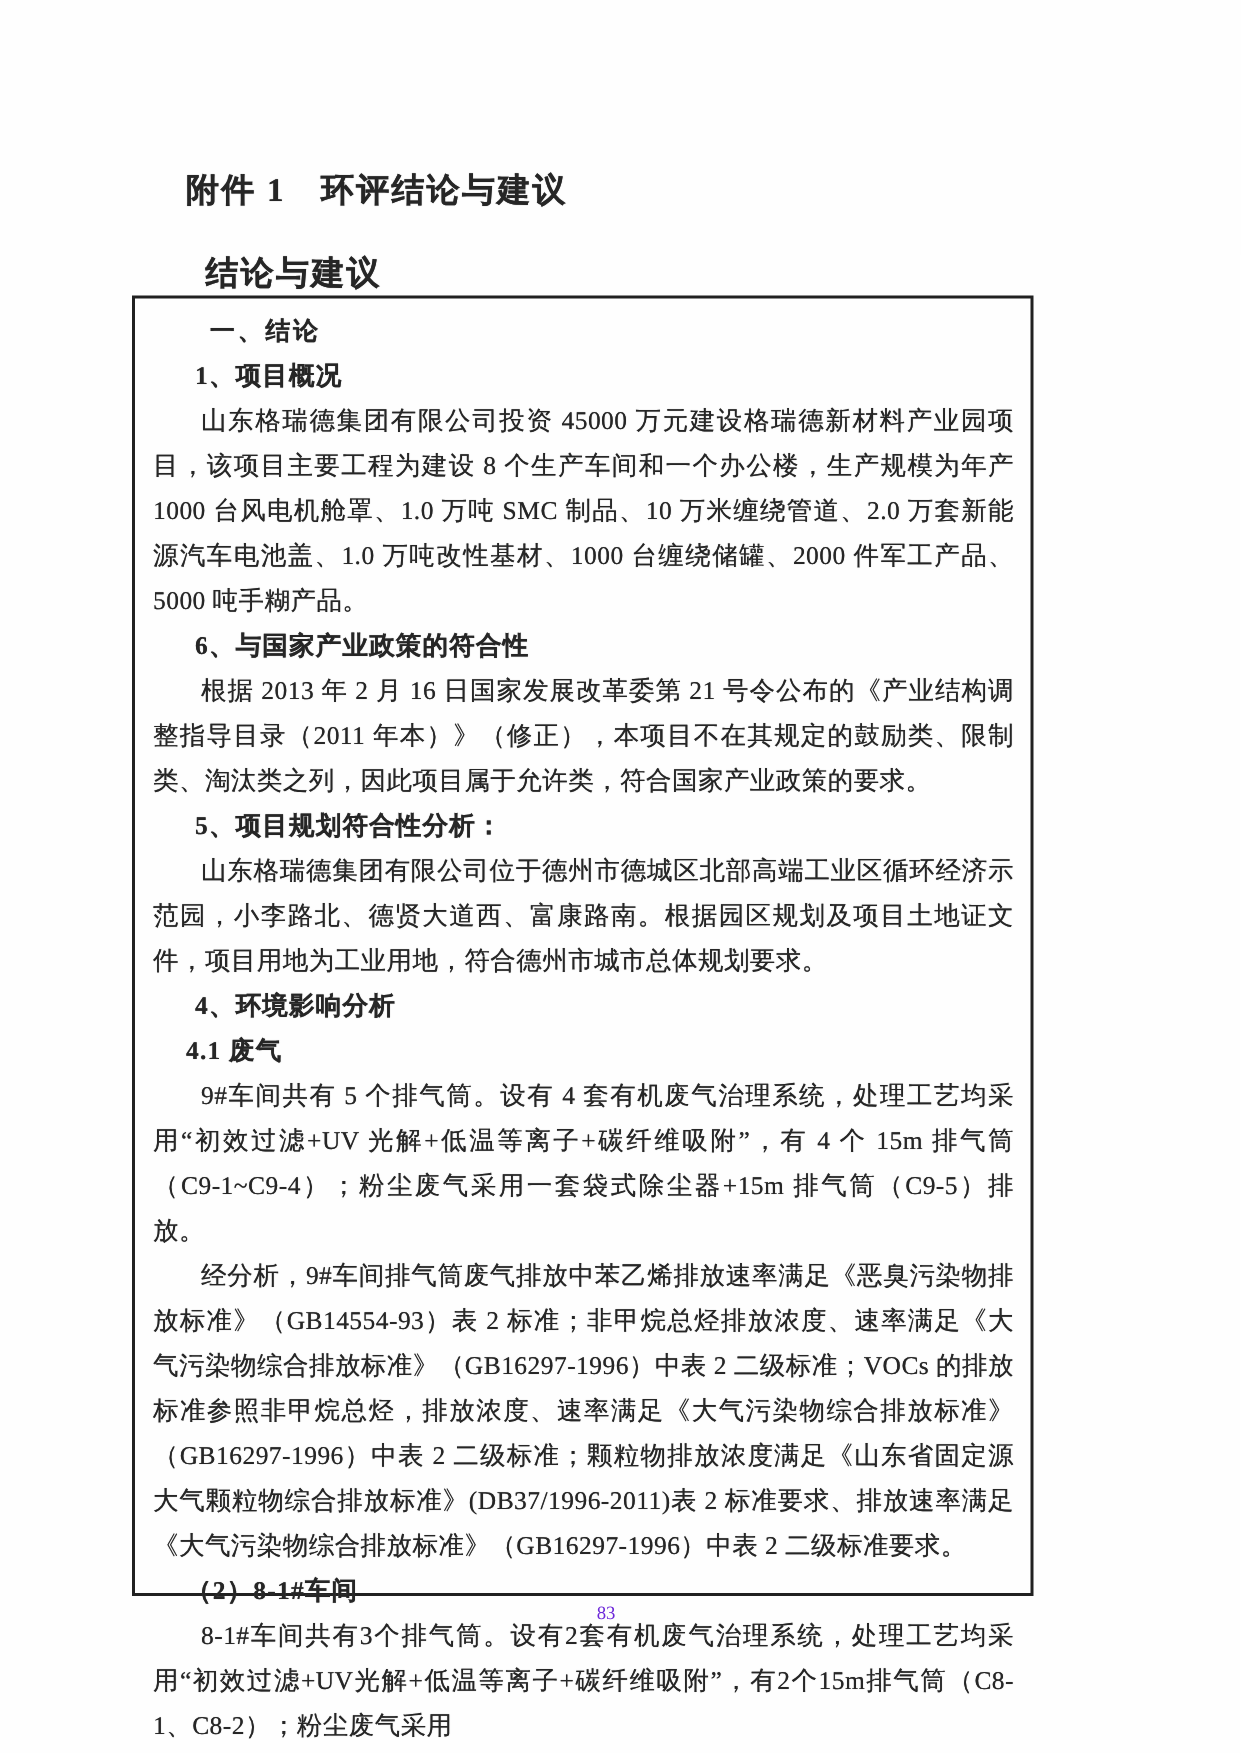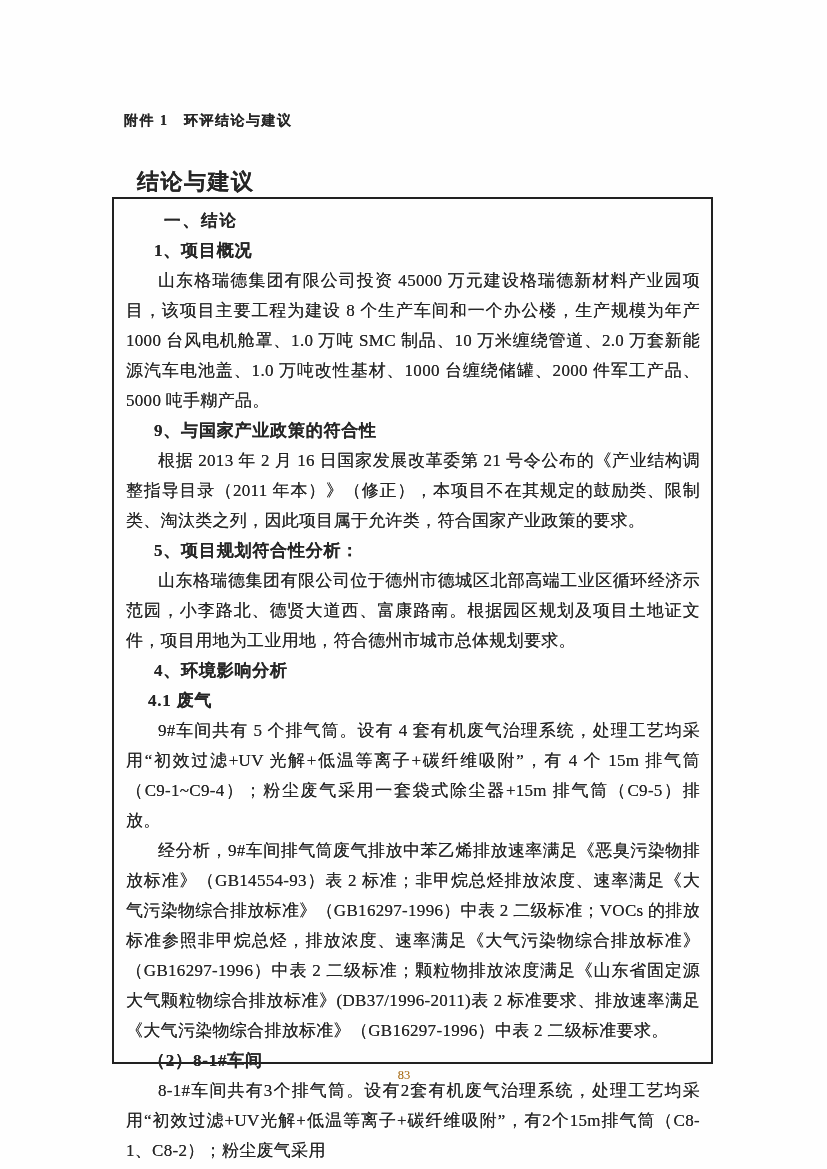--- a/index.html
+++ b/index.html
@@ -13,38 +13,38 @@
     height: 1169px;
     background: #fefefe;
     font-family: "Liberation Serif", "DejaVu Serif", serif;
     color: #262626;
     overflow: hidden;
   }
   .doc-title {
     position: absolute;
     left: 93px;
     top: 112px;
-    font-size: 14px;
+    font-size: 22px;
     font-weight: bold;
     letter-spacing: 1.5px;
     text-shadow: 0 0 0.5px #3a3a3a;
     padding-left: 31px;
   }
   .section-title {
     position: absolute;
     left: 137px;
     top: 167px;
     font-size: 22px;
     font-weight: bold;
     letter-spacing: 1.5px;
     text-shadow: 0 0 0.5px #3a3a3a;
   }
   .conclusion-box {
     position: absolute;
-    left: 112px;
+    left: 88px;
     top: 197px;
     width: 574px;
     height: 852px;
     border: 2px solid #212121;
     padding: 7px 11px 4px 12px;
     text-shadow: 0 0 0.45px #4a4a4a;
   }
   .blk {
     font-size: 17px;
     line-height: 30px;
@@ -69,36 +69,36 @@
     padding-left: 22px;
     letter-spacing: 0.8px;
   }
   .page-number {
     position: absolute;
     left: 104px;
     top: 1068px;
     width: 600px;
     text-align: center;
     font-size: 12.5px;
-    color: #a16207;
+    color: #6d28d9;
   }
 </style>
 </head>
 <body>
 
 <div class="page">
   <div class="doc-title">附件 1　环评结论与建议</div>
 
   <div class="section-title">结论与建议</div>
 
   <div class="conclusion-box" id="blocks">
       <div class="blk h1">一、结论</div>
       <div class="blk h2">1、项目概况</div>
       <div class="blk p">山东格瑞德集团有限公司投资 45000 万元建设格瑞德新材料产业园项目，该项目主要工程为建设 8 个生产车间和一个办公楼，生产规模为年产 1000 台风电机舱罩、1.0 万吨 SMC 制品、10 万米缠绕管道、2.0 万套新能源汽车电池盖、1.0 万吨改性基材、1000 台缠绕储罐、2000 件军工产品、5000 吨手糊产品。</div>
-      <div class="blk h2">9、与国家产业政策的符合性</div>
+      <div class="blk h2">6、与国家产业政策的符合性</div>
       <div class="blk p">根据 2013 年 2 月 16 日国家发展改革委第 21 号令公布的《产业结构调整指导目录（2011 年本）》（修正），本项目不在其规定的鼓励类、限制类、淘汰类之列，因此项目属于允许类，符合国家产业政策的要求。</div>
       <div class="blk h2">5、项目规划符合性分析：</div>
       <div class="blk p">山东格瑞德集团有限公司位于德州市德城区北部高端工业区循环经济示范园，小李路北、德贤大道西、富康路南。根据园区规划及项目土地证文件，项目用地为工业用地，符合德州市城市总体规划要求。</div>
       <div class="blk h2">4、环境影响分析</div>
       <div class="blk h3">4.1 废气</div>
       <div class="blk p">9#车间共有 5 个排气筒。设有 4 套有机废气治理系统，处理工艺均采用“初效过滤+UV 光解+低温等离子+碳纤维吸附”，有 4 个 15m 排气筒（C9-1~C9-4）；粉尘废气采用一套袋式除尘器+15m 排气筒（C9-5）排放。</div>
       <div class="blk p">经分析，9#车间排气筒废气排放中苯乙烯排放速率满足《恶臭污染物排放标准》（GB14554-93）表 2 标准；非甲烷总烃排放浓度、速率满足《大气污染物综合排放标准》（GB16297-1996）中表 2 二级标准；VOCs 的排放标准参照非甲烷总烃，排放浓度、速率满足《大气污染物综合排放标准》（GB16297-1996）中表 2 二级标准；颗粒物排放浓度满足《山东省固定源大气颗粒物综合排放标准》(DB37/1996-2011)表 2 标准要求、排放速率满足《大气污染物综合排放标准》（GB16297-1996）中表 2 二级标准要求。</div>
       <div class="blk h3">（2）8-1#车间</div>
       <div class="blk p">8-1#车间共有3个排气筒。设有2套有机废气治理系统，处理工艺均采用“初效过滤+UV光解+低温等离子+碳纤维吸附”，有2个15m排气筒（C8-1、C8-2）；粉尘废气采用</div>
     </div>

